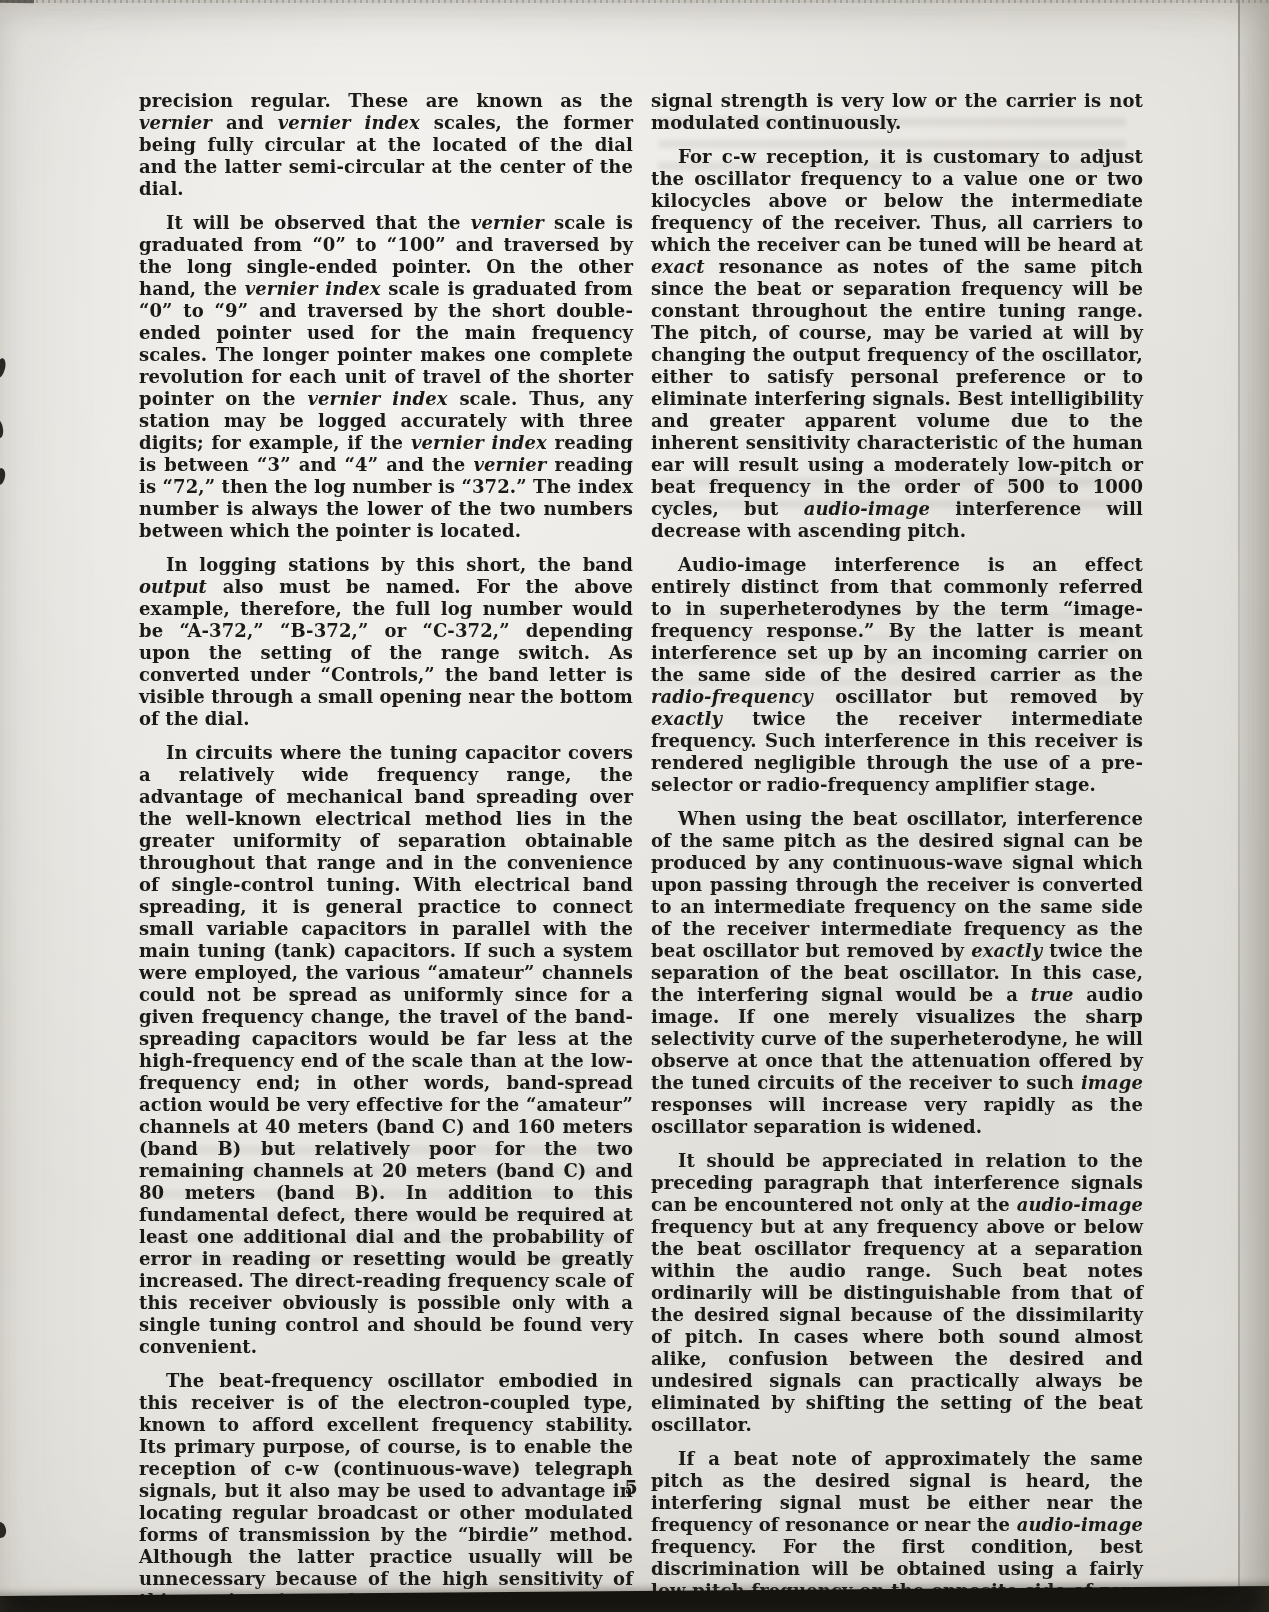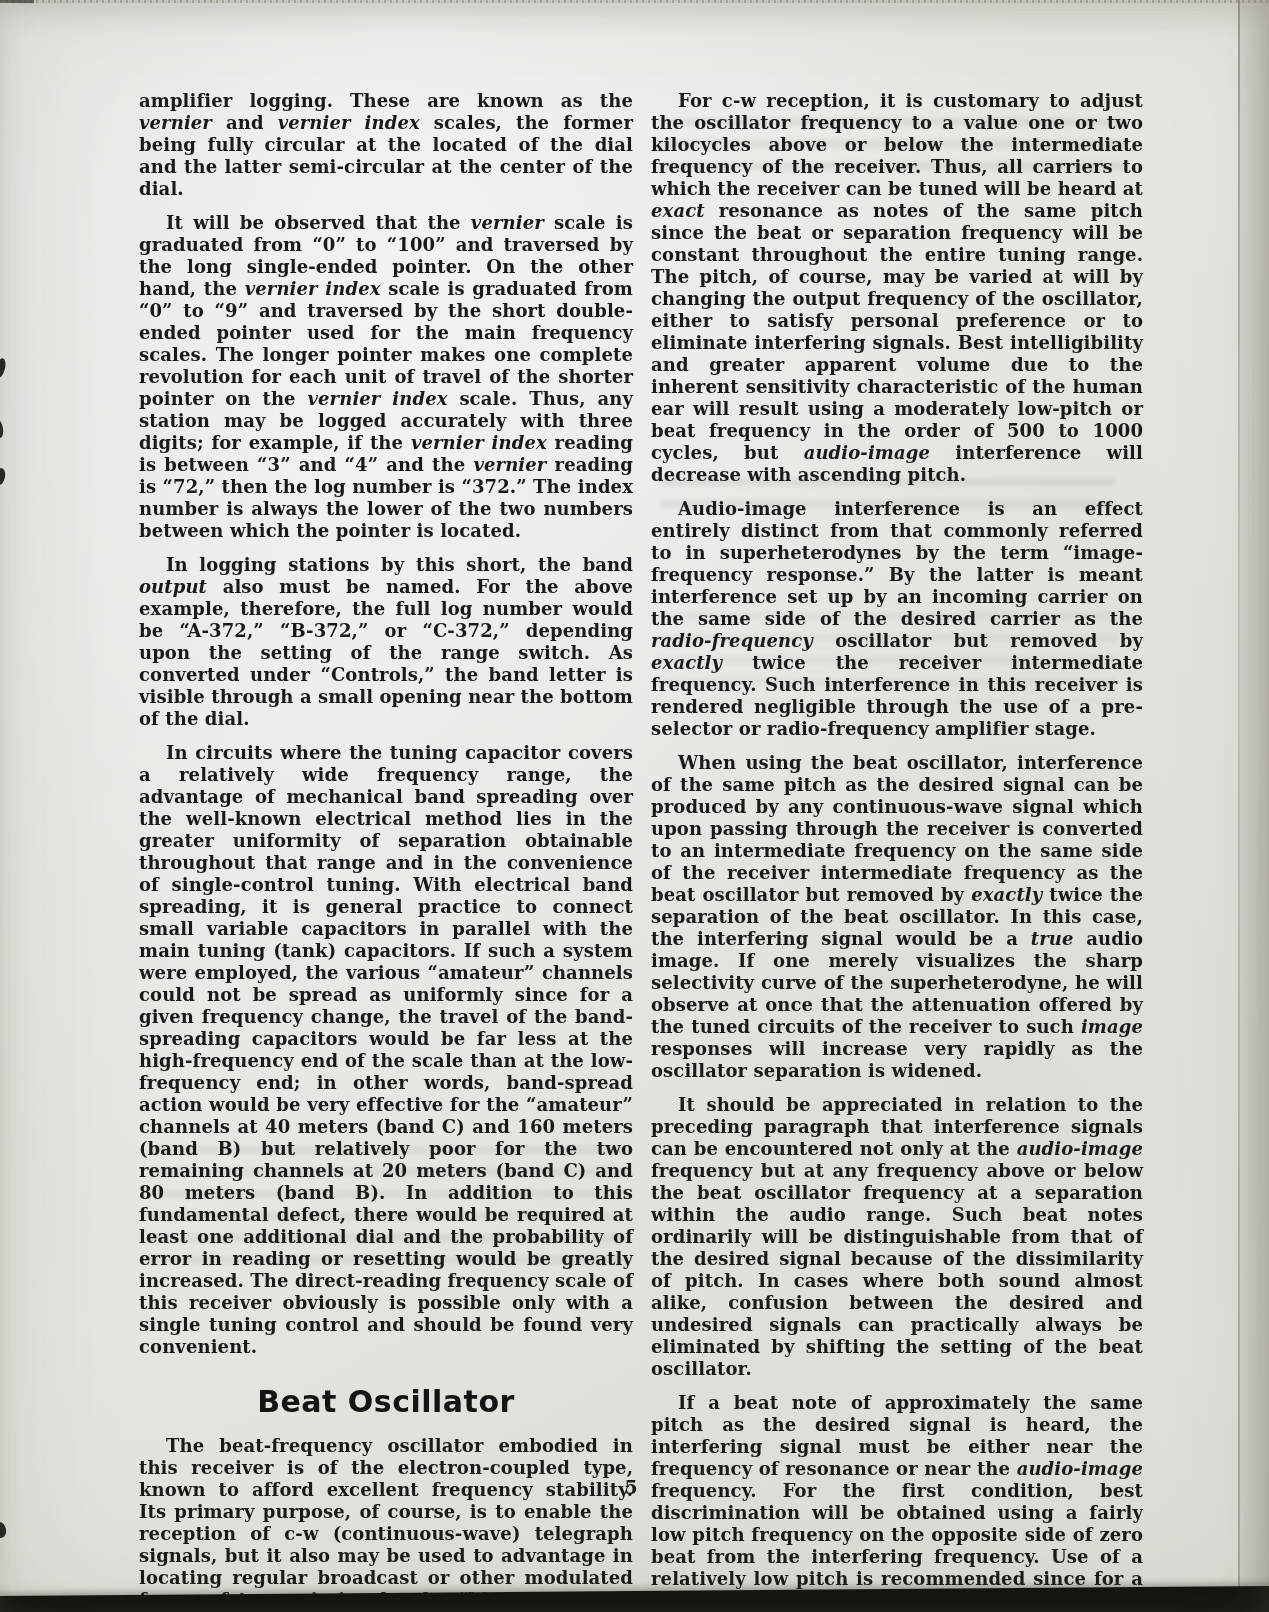--- a/index.html
+++ b/index.html
@@ -94,28 +94,28 @@
 <body>
 
 <div class="page">
 
   <div class="ghost ghost-a"></div>
   <div class="ghost ghost-b"></div>
   <div class="ghost ghost-c"></div>
   <div class="ghost ghost-d"></div>
 
   <div class="column column-left">
-      <p class="para no-indent"><span>amplifier logging. These are known as the </span><em>vernier</em><span> and </span><em>vernier index</em><span> scales, the former being fully circular at the located of the dial and the latter semi-circular at the center of the dial.</span></p>
+      <p class="para no-indent"><span>precision regular. These are known as the </span><em>vernier</em><span> and </span><em>vernier index</em><span> scales, the former being fully circular at the located of the dial and the latter semi-circular at the center of the dial.</span></p>
       <p class="para"><span>It will be observed that the </span><em>vernier</em><span> scale is graduated from “0” to “100” and traversed by the long single-ended pointer.  On the other hand, the </span><em>vernier index</em><span> scale is graduated from “0” to “9” and traversed by the short double-ended pointer used for the main frequency scales. The longer pointer makes one complete revolution for each unit of travel of the shorter pointer on the </span><em>vernier index</em><span> scale. Thus, any station may be logged accurately with three digits; for example, if the </span><em>vernier index</em><span> reading is between “3” and “4” and the </span><em>vernier</em><span> reading is “72,” then the log number is “372.”  The index number is always the lower of the two numbers between which the pointer is located.</span></p>
       <p class="para"><span>In logging stations by this short, the band </span><em>output</em><span> also must be named.  For the above example, therefore, the full log number would be “A-372,” “B-372,” or “C-372,” depending upon the setting of the range switch.  As converted under “Controls,” the band letter is visible through a small opening near the bottom of the dial.</span></p>
       <p class="para"><span>In circuits where the tuning capacitor covers a relatively wide frequency range, the advantage of mechanical band spreading over the well-known electrical method lies in the greater uniformity of separation obtainable throughout that range and in the convenience of single-control tuning.  With electrical band spreading, it is general practice to connect small variable capacitors in parallel with the main tuning (tank) capacitors.  If such a system were employed, the various “amateur” channels could not be spread as uniformly since for a given frequency change, the travel of the band-spreading capacitors would be far less at the high-frequency end of the scale than at the low-frequency end; in other words, band-spread action would be very effective for the “amateur” channels at 40 meters (band C) and 160 meters (band B) but relatively poor for the two remaining channels at 20 meters (band C) and 80 meters (band B).  In addition to this fundamental defect, there would be required at least one additional dial and the probability of error in reading or resetting would be greatly increased. The direct-reading frequency scale of this receiver obviously is possible only with a single tuning control and should be found very convenient.</span></p>
-      <h2 class="heading"><span>Beat Oscillator</span></h2>
       <p class="para"><span>The beat-frequency oscillator embodied in this receiver is of the electron-coupled type, known to afford excellent frequency stability.  Its primary purpose, of course, is to enable the reception of c-w (continuous-wave) telegraph signals, but it also may be used to advantage in locating regular broadcast or other modulated forms of transmission by the “birdie” method.  Although the latter practice usually will be unnecessary because of the high sensitivity of this receiver, it may be found expedient in cases where the</span></p>
     </div>
   <div class="column column-right">
+      <p class="para no-indent"><span>signal strength is very low or the carrier is not modulated continuously.</span></p>
       <p class="para"><span>For c-w reception, it is customary to adjust the oscillator frequency to a value one or two kilocycles above or below the intermediate frequency of the receiver. Thus, all carriers to which the receiver can be tuned will be heard at </span><em>exact</em><span> resonance as notes of the same pitch since the beat or separation frequency will be constant throughout the entire tuning range. The pitch, of course, may be varied at will by changing the output frequency of the oscillator, either to satisfy personal preference or to eliminate interfering signals.  Best intelligibility and greater apparent volume due to the inherent sensitivity characteristic of the human ear will result using a moderately low-pitch or beat frequency in the order of 500 to 1000 cycles, but </span><em>audio-image</em><span> interference will decrease with ascending pitch.</span></p>
       <p class="para"><span>Audio-image interference is an effect entirely distinct from that commonly referred to in superheterodynes by the term “image-frequency response.”  By the latter is meant interference set up by an incoming carrier on the same side of the desired carrier as the </span><em>radio-frequency</em><span> oscillator but removed by </span><em>exactly</em><span> twice the receiver intermediate frequency.  Such interference in this receiver is rendered negligible through the use of a pre-selector or radio-frequency amplifier stage.</span></p>
       <p class="para"><span>When using the beat oscillator, interference of the same pitch as the desired signal can be produced by any continuous-wave signal which upon passing through the receiver is converted to an intermediate frequency on the same side of the receiver intermediate frequency as the beat oscillator but removed by </span><em>exactly</em><span> twice the separation of the beat oscillator.  In this case, the interfering signal would be a </span><em>true</em><span> audio image.  If one merely visualizes the sharp selectivity curve of the superheterodyne, he will observe at once that the attenuation offered by the tuned circuits of the receiver to such </span><em>image</em><span> responses will increase very rapidly as the oscillator separation is widened.</span></p>
       <p class="para"><span>It should be appreciated in relation to the preceding paragraph that interference signals can be encountered not only at the </span><em>audio-image</em><span> frequency but at any frequency above or below the beat oscillator frequency at a separation within the audio range.  Such beat notes ordinarily will be distinguishable from that of the desired signal because of the dissimilarity of pitch.  In cases where both sound almost alike, confusion between the desired and undesired signals can practically always be eliminated by shifting the setting of the beat oscillator.</span></p>
       <p class="para"><span>If a beat note of approximately the same pitch as the desired signal is heard, the interfering signal must be either near the frequency of resonance or near the </span><em>audio-image</em><span> frequency.  For the first condition, best discrimination will be obtained using a fairly low pitch frequency on the opposite side of zero beat from the interfering frequency.  Use of a relatively low pitch is recommended since for a given small frequency separation, say 100 cycles, two notes will be</span></p>
     </div>
 
   <div class="page-number">5</div>
 
   <div class="edge-top"></div>

